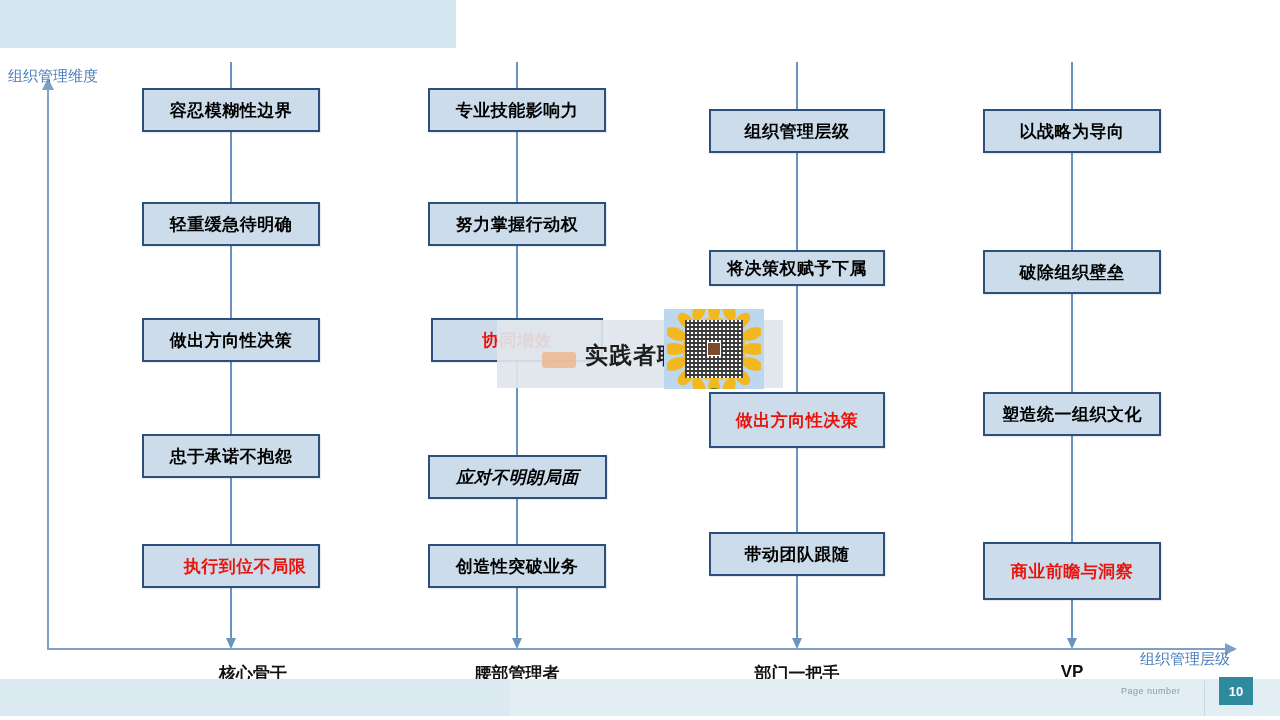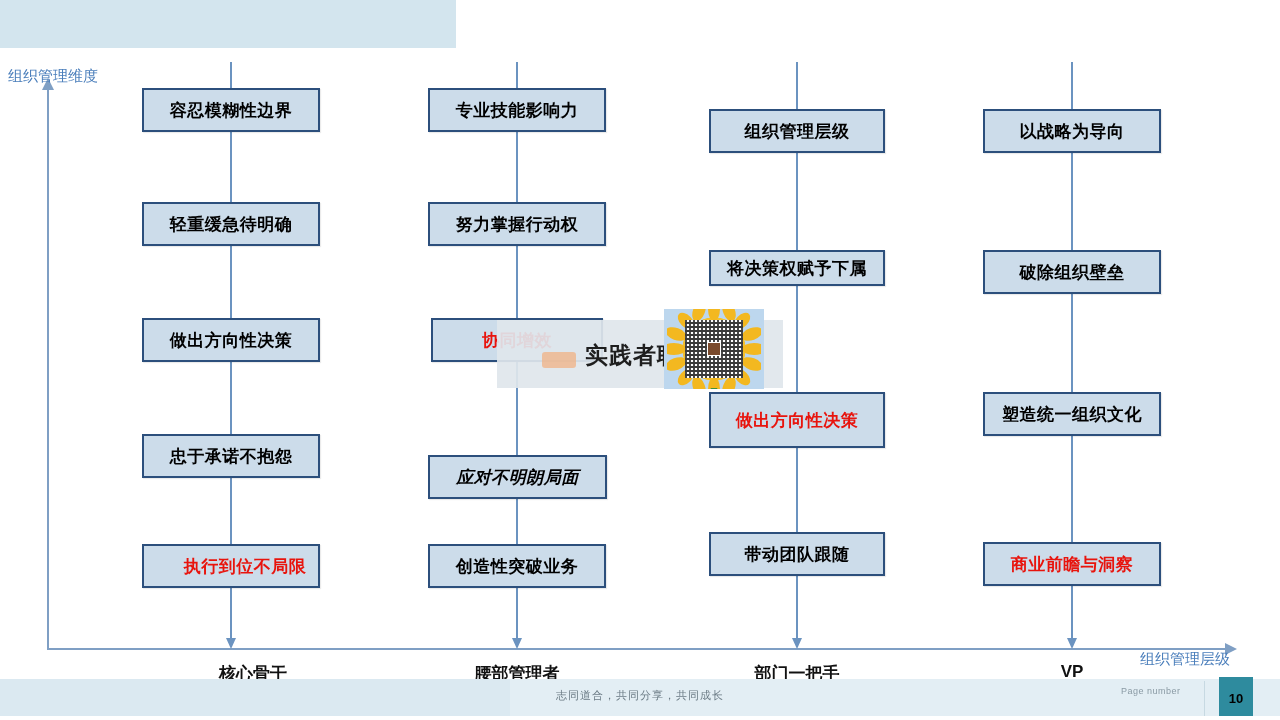--- a/index.html
+++ b/index.html
@@ -150,22 +150,22 @@
   }
   .page-number-label{
     position:absolute;left:1121px;top:686px;font-size:9px;color:#8a9aa4;
     letter-spacing:.5px;
   }
   .page-divider{
     position:absolute;left:1204px;top:681px;width:1px;height:37px;
     background:#c7d9e2;
   }
   .page-badge{
-    position:absolute;left:1219px;top:677px;width:34px;height:43px;
-    background:#2e8b9e;color:#000000;
+    position:absolute;left:1219px;top:677px;width:34px;height:28px;
+    background:#2e8b9e;color:#ffffff;
     display:flex;align-items:center;justify-content:center;
     font-size:13px;font-weight:bold;
   }
   .bottom-strip{
     position:absolute;left:0;top:716px;width:1280px;height:4px;background:#ffffff;
   }
 </style>
 </head>
 <body>
 
@@ -203,21 +203,21 @@
       <div class="node" style="width: 176px; height: 44px; left: 709px; top: 109px;">组织管理层级</div>
       <div class="node" style="width: 176px; height: 36px; left: 709px; top: 250px;">将决策权赋予下属</div>
       <div class="node red" style="width: 176px; height: 56px; left: 709px; top: 392px;">做出方向性决策</div>
       <div class="node" style="width: 176px; height: 44px; left: 709px; top: 532px;">带动团队跟随</div>
       <div class="col-line" style="left: 1071px; height: 576px;"></div>
       <div class="col-arrow" style="left: 1067px;"></div>
       <div class="col-label" style="left: 1072px;">VP</div>
       <div class="node" style="width: 178px; height: 44px; left: 983px; top: 109px;">以战略为导向</div>
       <div class="node" style="width: 178px; height: 44px; left: 983px; top: 250px;">破除组织壁垒</div>
       <div class="node" style="width: 178px; height: 44px; left: 983px; top: 392px;">塑造统一组织文化</div>
-      <div class="node red" style="width: 178px; height: 44px; left: 983px; top: 542px;">商业前瞻与洞察</div>
+      <div class="node red" style="width: 178px; height: 58px; left: 983px; top: 542px;">商业前瞻与洞察</div>
     </div>
 
   <div class="wm-band">
     <div class="wm-od"></div>
     <div class="wm-txt">实践者联盟</div>
   </div>
   <div class="qr-wrap">
     <div class="qr-sun"></div>
     <div class="qr-petals">
       <svg viewBox="0 0 94 94" width="94" height="94" aria-hidden="true">
@@ -241,18 +241,17 @@
         </g>
         <path d="M44 86 L40 94 L54 94 L50 86 Z" fill="#3f8f3f"></path>
       </svg>
     </div>
     <div class="qr-code"></div>
     <div class="qr-avatar"></div>
   </div>
 
   <div class="footer-band"></div>
   <div class="footer-band-left"></div>
-  <div class="footer-motto">志同道合，共同分享，共同成长</div>
   <div class="page-number-label">Page number</div>
   <div class="page-divider"></div>
   <div class="page-badge">10</div>
   <div class="bottom-strip"></div>
 </div>
 
 </body></html>

